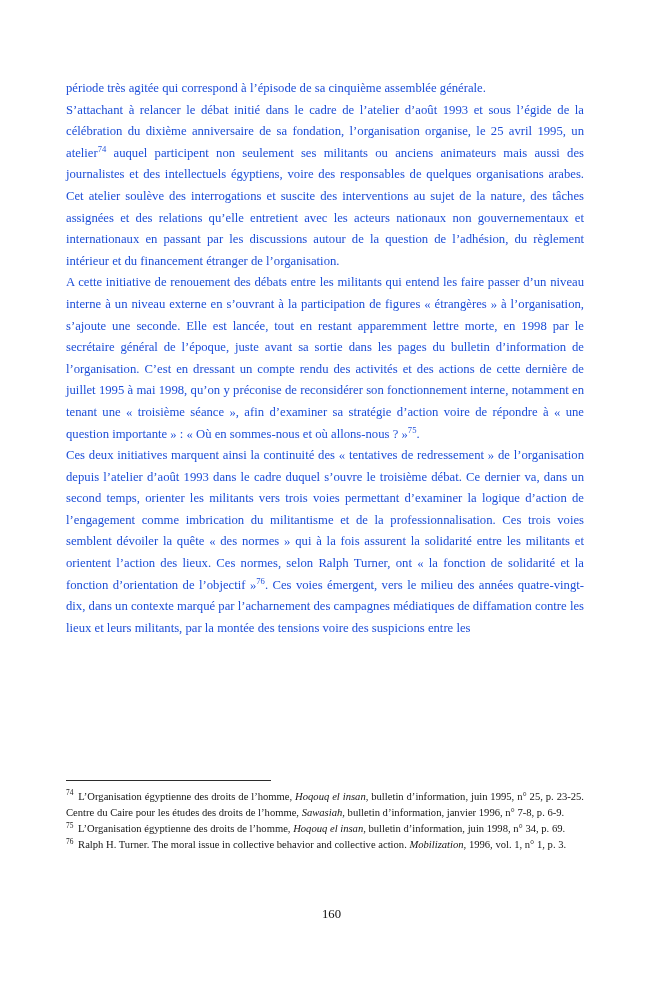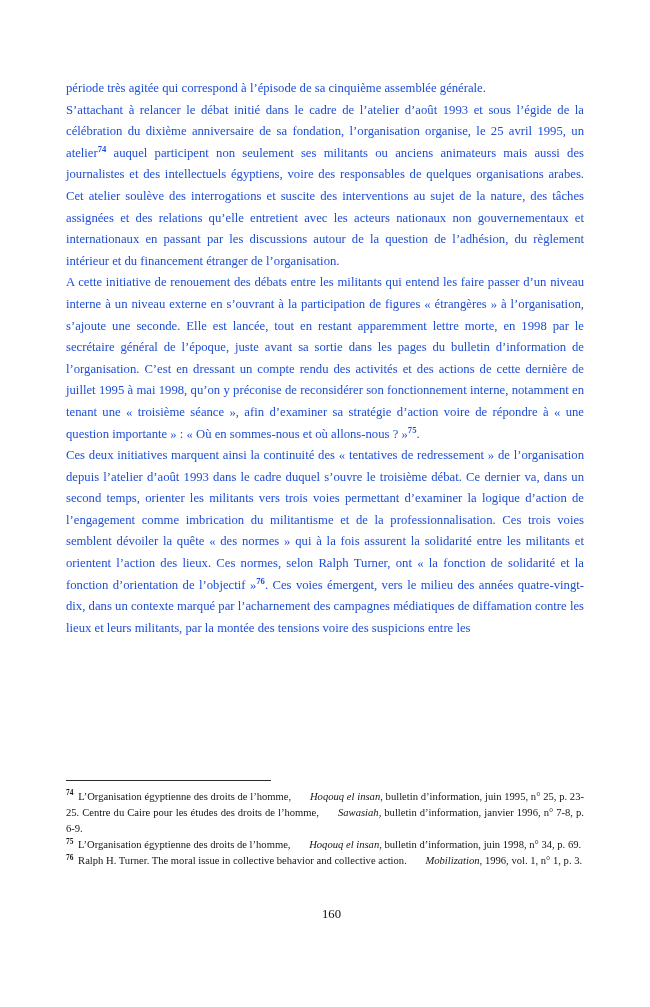--- a/index.html
+++ b/index.html
@@ -36,25 +36,23 @@
     color: #1d4ed8;
   }
   .body-text p {
     margin: 0;
     text-indent: 0;
   }
   sup {
     font-size: 0.68em;
     vertical-align: super;
     line-height: 0;
-    font-weight: bold;
   }
   i, .ital {
     font-style: italic;
-    margin-left: 16px;
   }
   .footnotes {
     position: absolute;
     left: 66px;
     top: 780px;
     width: 518px;
   }
   .fn-rule {
     width: 205px;
     height: 0;

